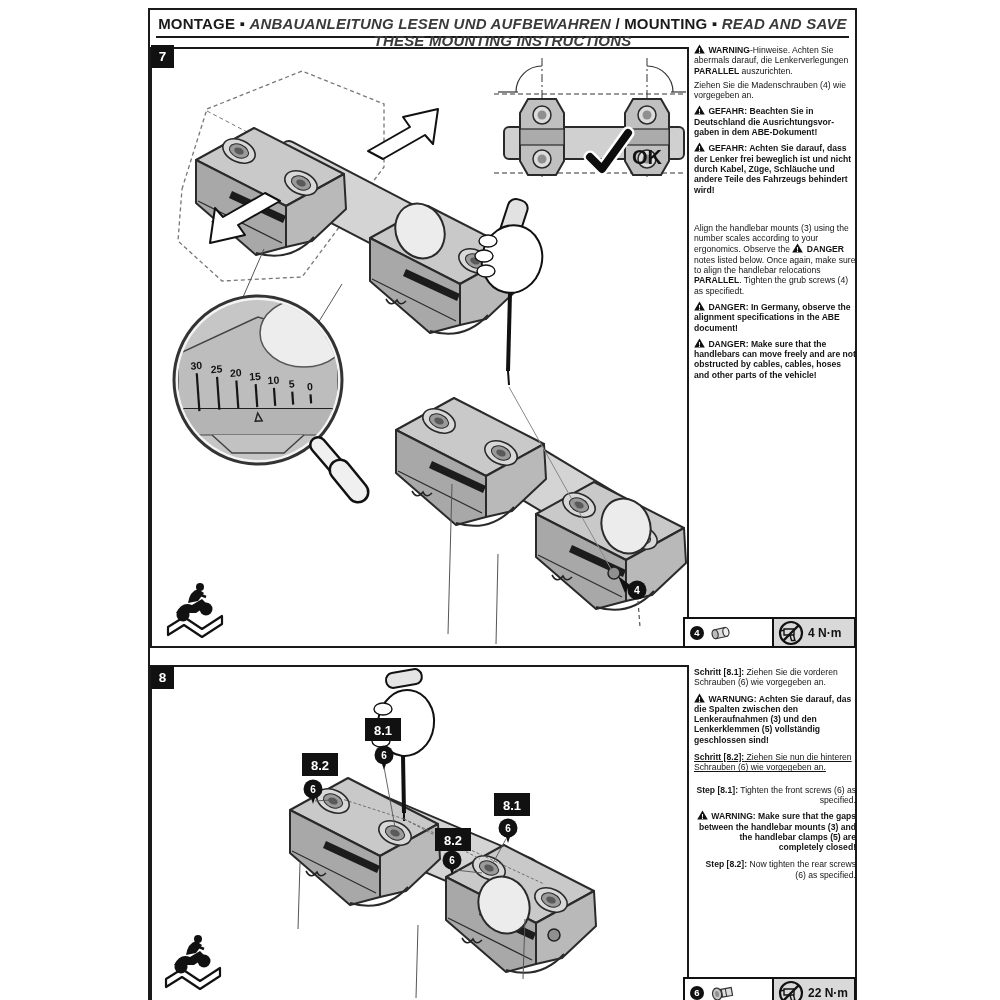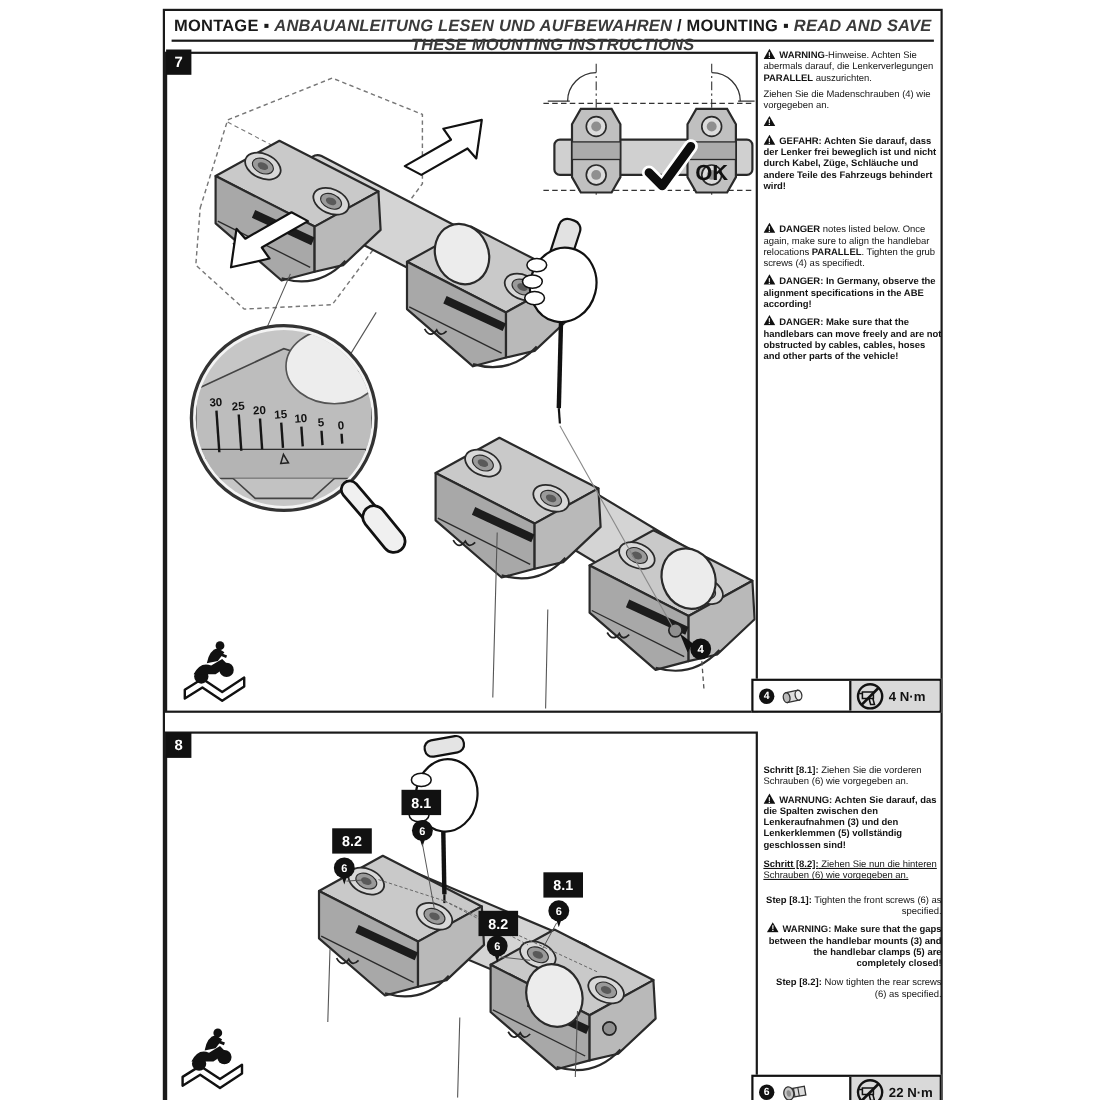--- a/index.html
+++ b/index.html
@@ -196,34 +196,34 @@
 
 <div class="col" style="top:44px;">
   <p><svg class="warn" width="11" height="10" viewBox="0 0 11 10">
     <path d="M5.5 0.4 L10.8 9.6 L0.2 9.6 Z" fill="#111"></path>
     <text x="5.5" y="8.8" text-anchor="middle" font-size="7.5" font-weight="bold" fill="#fff">!</text>
   </svg><span> </span><span class="b">WARNING</span><span>-Hinweise. Achten Sie abermals darauf, die Lenkerverlegungen </span><span class="b">PARALLEL</span><span> auszurichten.</span></p>
   <p><span>Ziehen Sie die Madenschrauben (4) wie vorgegeben an.</span></p>
   <p class="warnp"><svg class="warn" width="11" height="10" viewBox="0 0 11 10">
     <path d="M5.5 0.4 L10.8 9.6 L0.2 9.6 Z" fill="#111"></path>
     <text x="5.5" y="8.8" text-anchor="middle" font-size="7.5" font-weight="bold" fill="#fff">!</text>
-  </svg></p>
+  </svg><span class="b"> GEFAHR: Beachten Sie in Deutschland die Ausrichtungsvor-gaben in dem ABE-Dokument!</span></p>
   <p class="warnp"><svg class="warn" width="11" height="10" viewBox="0 0 11 10">
     <path d="M5.5 0.4 L10.8 9.6 L0.2 9.6 Z" fill="#111"></path>
     <text x="5.5" y="8.8" text-anchor="middle" font-size="7.5" font-weight="bold" fill="#fff">!</text>
   </svg><span class="b"> GEFAHR: Achten Sie darauf, dass der Lenker frei beweglich ist und nicht durch Kabel, Züge, Schläuche und andere Teile des Fahrzeugs behindert wird!</span></p>
   <div class="blk-en7">
-    <p><svg class="warn" width="11" height="10" viewBox="0 0 11 10">
+    <p><span>Align the handlebar mounts (3) using the number scales according to your ergonomics. Observe the </span><svg class="warn" width="11" height="10" viewBox="0 0 11 10">
     <path d="M5.5 0.4 L10.8 9.6 L0.2 9.6 Z" fill="#111"></path>
     <text x="5.5" y="8.8" text-anchor="middle" font-size="7.5" font-weight="bold" fill="#fff">!</text>
   </svg><span> </span><span class="b">DANGER</span><span> notes listed below. Once again, make sure to align the handlebar relocations </span><span class="b">PARALLEL</span><span>. Tighten the grub screws (4) as specifiedt.</span></p>
     <p class="warnp"><svg class="warn" width="11" height="10" viewBox="0 0 11 10">
     <path d="M5.5 0.4 L10.8 9.6 L0.2 9.6 Z" fill="#111"></path>
     <text x="5.5" y="8.8" text-anchor="middle" font-size="7.5" font-weight="bold" fill="#fff">!</text>
-  </svg><span class="b"> DANGER: In Germany, observe the alignment specifications in the ABE according!</span></p>
+  </svg><span class="b"> DANGER: In Germany, observe the alignment specifications in the ABE document!</span></p>
     <p class="warnp"><svg class="warn" width="11" height="10" viewBox="0 0 11 10">
     <path d="M5.5 0.4 L10.8 9.6 L0.2 9.6 Z" fill="#111"></path>
     <text x="5.5" y="8.8" text-anchor="middle" font-size="7.5" font-weight="bold" fill="#fff">!</text>
   </svg><span class="b"> DANGER: Make sure that the handlebars can move freely and are not obstructed by cables, cables, hoses and other parts of the vehicle!</span></p>
   </div>
 </div>
 
 <div class="tq" style="top:617px;">
   <div class="tq-left">
     <div class="pnum">4</div>
@@ -297,21 +297,21 @@
     <circle cx="300" cy="193" r="9.5" fill="#111"></circle>
     <text x="300" y="197" text-anchor="middle" font-size="10" font-weight="bold" fill="#fff">6</text>
     <line x1="303" y1="203" x2="330" y2="206" stroke="#555" stroke-width="0.9"></line>
   </g>
 
   <path d="M266,258 L264,331 M373,252 L371,312 M148,196 L146,262" stroke="#555" stroke-width="1" fill="none"></path>
   <use href="#moto" transform="translate(12,268)"></use>
 </svg>
 </div>
 
-<div class="col" style="top:667px;margin-top:28px;">
+<div class="col" style="top:667px;">
   <p><span class="b">Schritt [8.1]:</span><span> Ziehen Sie die vorderen Schrauben (6) wie vorgegeben an.</span></p>
   <p class="warnp"><svg class="warn" width="11" height="10" viewBox="0 0 11 10">
     <path d="M5.5 0.4 L10.8 9.6 L0.2 9.6 Z" fill="#111"></path>
     <text x="5.5" y="8.8" text-anchor="middle" font-size="7.5" font-weight="bold" fill="#fff">!</text>
   </svg><span class="b"> WARNUNG: Achten Sie darauf, das die Spalten zwischen den Lenkeraufnahmen (3) und den Lenkerklemmen (5) vollständig geschlossen sind!</span></p>
   <p style="margin-top:7px;text-decoration:underline;"><span class="b">Schritt [8.2]:</span><span> Ziehen Sie nun die hinteren Schrauben (6) wie vorgegeben an.</span></p>
   <div class="blk-en8">
     <p><span class="b">Step [8.1]:</span><span> Tighten the front screws (6) as specified.</span></p>
     <p class="warnp"><svg class="warn" width="11" height="10" viewBox="0 0 11 10">
     <path d="M5.5 0.4 L10.8 9.6 L0.2 9.6 Z" fill="#111"></path>

